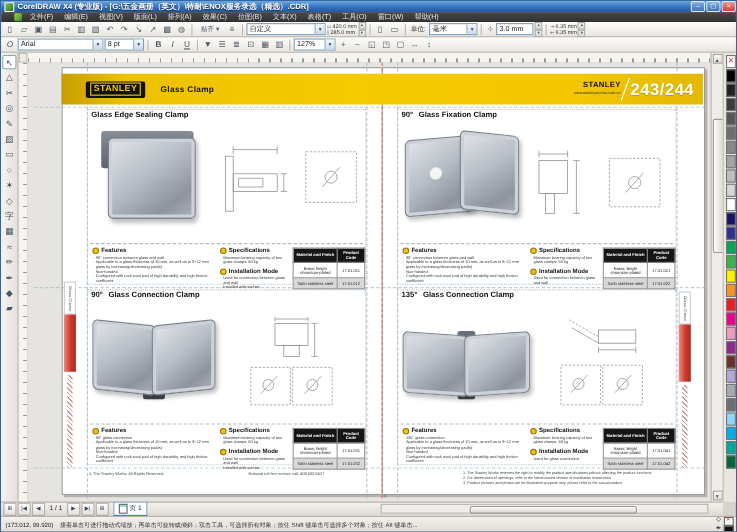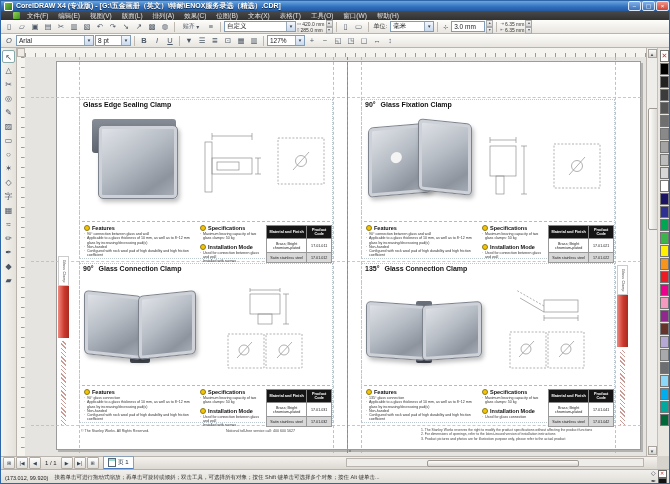--- a/index.html
+++ b/index.html
@@ -319,20 +319,34 @@
 
   <div class="guide-v" style="left:78px"></div>
   <div class="guide-v" style="left:332px"></div>
   <div class="guide-v" style="left:360px"></div>
   <div class="guide-v" style="left:614px"></div>
   <div class="guide-h" style="top:96px"></div>
   <div class="guide-h" style="top:260px"></div>
   <div class="guide-h" style="top:424px"></div>
   <div id="fold-line"></div>
 
+  <div id="band">
+    <div id="stanley-logo">
+        <span>STANLEY</span>
+      </div>
+    <div id="band-title">Glass Clamp</div>
+    <div id="band-right">
+      <div id="band-brand">
+        <span class="b">STANLEY</span>
+        <span class="u">www.stanleyaccess.com.cn</span>
+      </div>
+      <div id="band-slash"></div>
+      <div id="band-pages">243/244</div>
+    </div>
+  </div>
 
   <div class="section" style="left:78px;top:98px">
     <div class="sec-title">
       <span class="angle"></span><span>Glass Edge Sealing Clamp</span>
     </div>
     <div class="photo clamp-a">
         <i class="p2"></i>
         <i class="p1 metal"></i>
       </div>
     <svg class="tech" viewBox="0 0 130 84">

